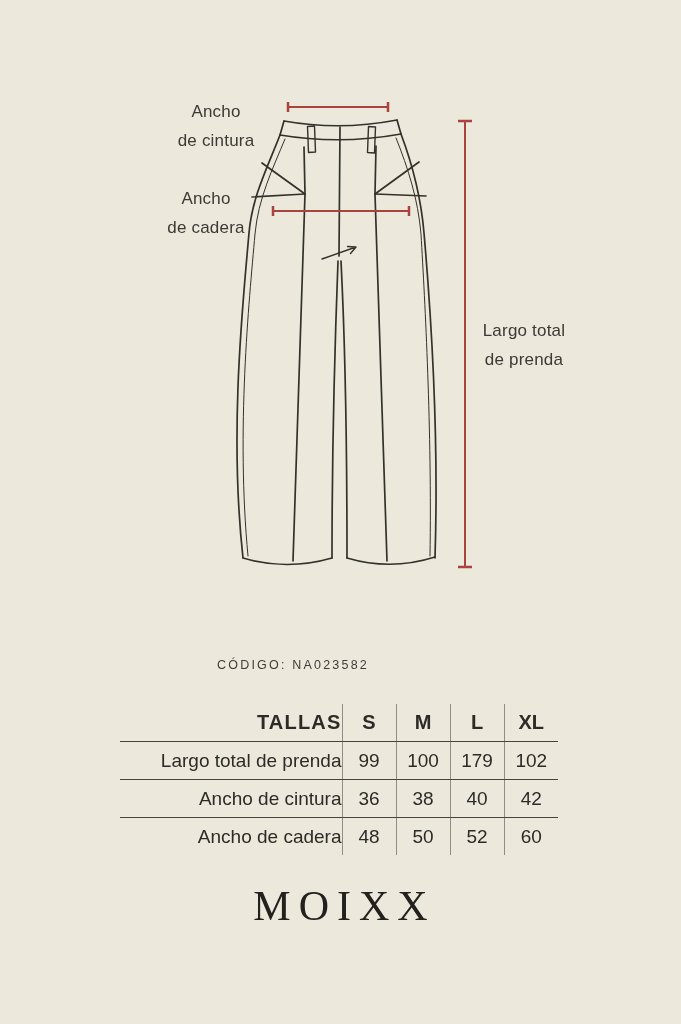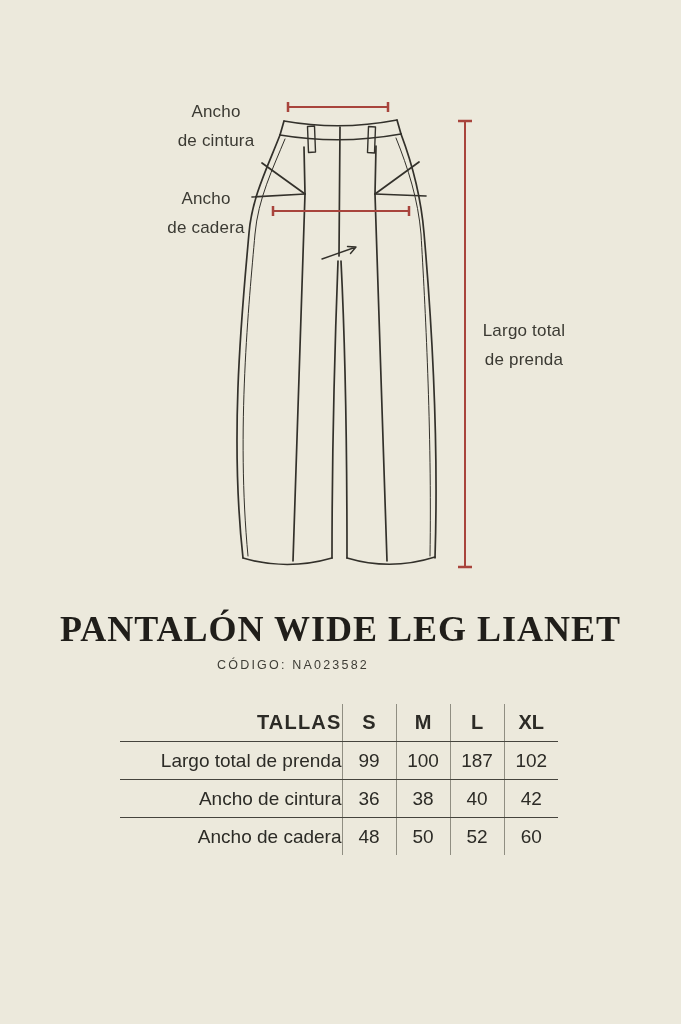--- a/index.html
+++ b/index.html
@@ -124,21 +124,20 @@
     </g>
   </svg>
 
   <div class="measure-label" id="label-waist">Ancho
 de cintura</div>
   <div class="measure-label" id="label-hip">Ancho
 de cadera</div>
   <div class="measure-label" id="label-length">Largo total
 de prenda</div>
 
-  <div class="title">PANTALÓN WIDE LEG LIANET</div>
   <div class="code">CÓDIGO: NA023582</div>
 
   <table class="sizes">
     <colgroup>
       <col class="c0">
         <col class="cs">
         <col class="cs">
         <col class="cs">
         <col class="cs">
     </colgroup>
@@ -149,34 +148,35 @@
         <th class="val">M</th>
         <th class="val">L</th>
         <th class="val">XL</th>
       </tr>
     </thead>
     <tbody>
       <tr class="rule">
         <td class="lbl">Largo total de prenda</td>
         <td class="val">99</td>
         <td class="val">100</td>
-        <td class="val">187</td>
+        <td class="val">179</td>
         <td class="val">102</td>
       </tr>
       <tr class="rule">
         <td class="lbl">Ancho de cintura</td>
         <td class="val">36</td>
         <td class="val">38</td>
         <td class="val">40</td>
         <td class="val">42</td>
       </tr>
       <tr>
         <td class="lbl">Ancho de cadera</td>
         <td class="val">48</td>
         <td class="val">50</td>
         <td class="val">52</td>
         <td class="val">60</td>
       </tr>
     </tbody>
   </table>
 
+  <div class="brand">MOIXX</div>
 
 </div>
 
 </body></html>

